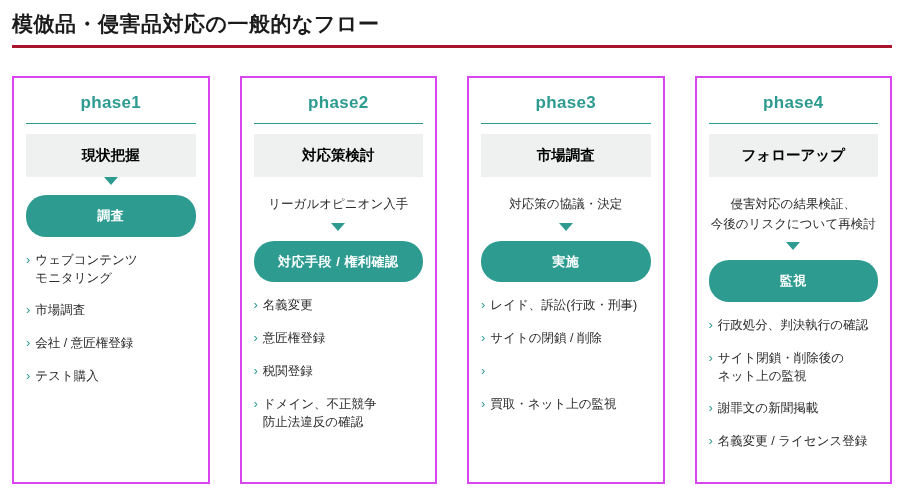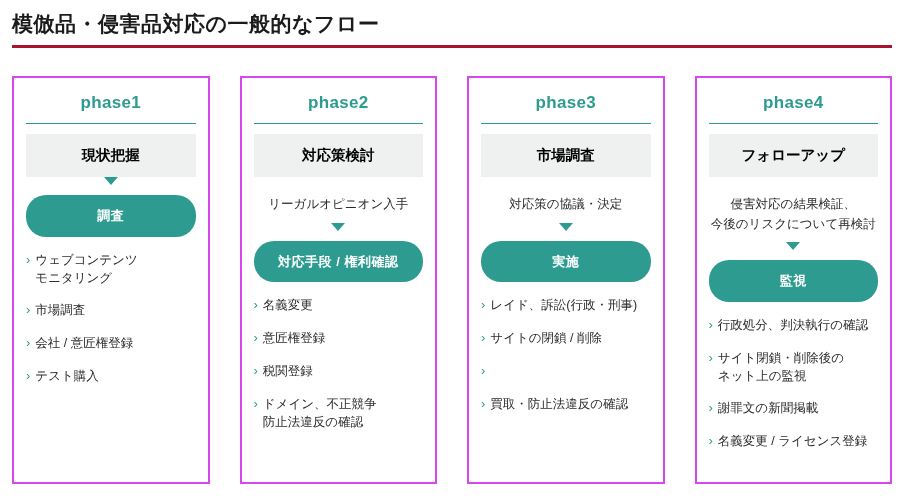--- a/index.html
+++ b/index.html
@@ -226,21 +226,21 @@
         </li>
         <li>
           <span class="chev">›</span>
           <span class="item-text">サイトの閉鎖 / 削除</span>
         </li>
         <li>
           <span class="chev">›</span>
         </li>
         <li>
           <span class="chev">›</span>
-          <span class="item-text">買取・防止法違反の確認</span>
+          <span class="item-text">買取・ネット上の監視</span>
         </li>
       </ul>
     </div>
 
     <div class="card">
       <div class="phase-title">phase4</div>
       <div class="phase-divider"></div>
       <div class="stage-box">フォローアップ</div>
       <div class="stage-desc">侵害対応の結果検証、
 今後のリスクについて再検討</div>

